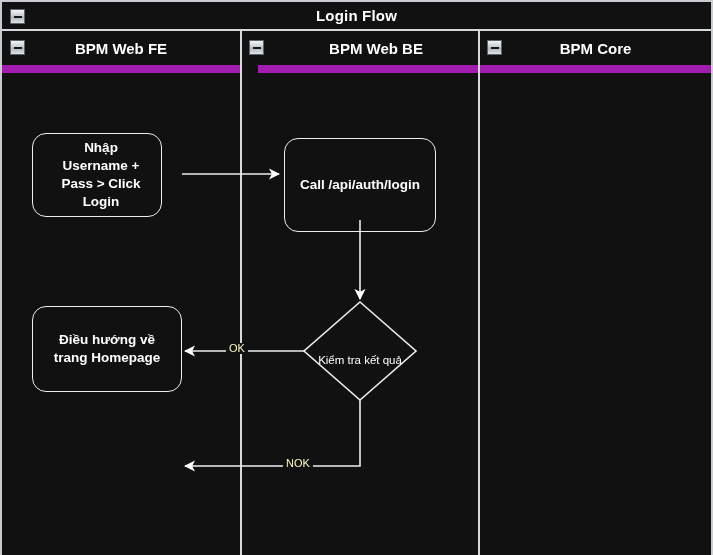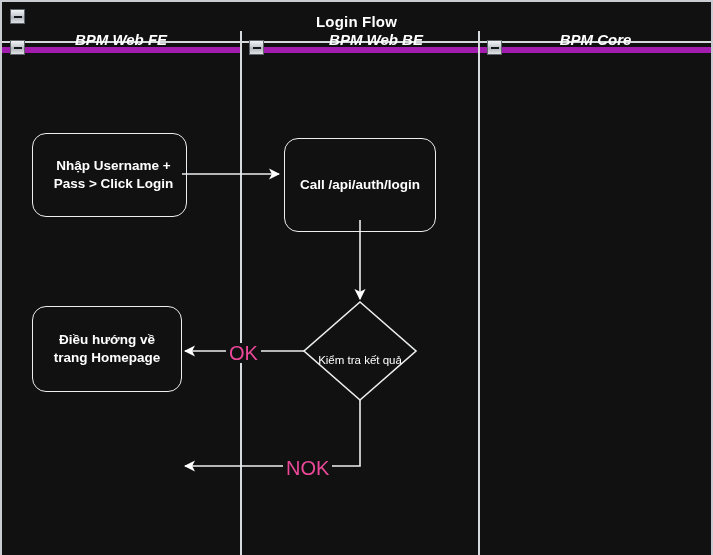--- a/index.html
+++ b/index.html
@@ -21,21 +21,21 @@
     border-top: 2px solid #c9cdd2;
     border-right: 2px solid #c9cdd2;
   }
 
   
   .pool-title {
     position: absolute;
     left: 0;
     top: 0;
     width: 709px;
-    height: 41px;
+    height: 29px;
     border-bottom: 2px solid #d7dadd;
     box-sizing: border-box;
     color: #ffffff;
     font-size: 15px;
     font-weight: bold;
     display: flex;
     align-items: center;
     justify-content: center;
     letter-spacing: 0.2px;
   }
@@ -57,30 +57,29 @@
     display: block;
     width: 8px;
     height: 2px;
     background: #14171a;
   }
 
   
   .lane-header {
     position: absolute;
     top: 29px;
-    height: 22px;
+    height: 42px;
     box-sizing: border-box;
-    border-bottom: 6px solid #a21caf;
+    border-bottom: 8px solid #a21caf;
     color: #ffffff;
     font-size: 15px;
     font-weight: bold;
     display: flex;
     align-items: center;
     justify-content: center;
-    font-style: italic;
   }
   .lane-divider {
     position: absolute;
     top: 29px;
     width: 2px;
     height: 524px;
     background: #d7dadd;
   }
 
   
@@ -103,22 +102,22 @@
   .svg-layer {
     position: absolute;
     left: 0;
     top: 0;
     width: 713px;
     height: 555px;
     pointer-events: none;
   }
   .edge-label {
     position: absolute;
-    color: #ec4899;
-    font-size: 20px;
+    color: #fef9c3;
+    font-size: 11px;
     font-weight: normal;
     background: #111111;
     padding: 0 3px;
     line-height: 1;
   }
   .diamond-label {
     position: absolute;
     color: #ffffff;
     font-size: 11.5px;
     font-weight: normal;
@@ -165,21 +164,21 @@
 
     <path d="M 358 218 L 358 297" stroke="#eceef0" stroke-width="1.6" fill="none" marker-end="url(#arrow)"></path>
 
     <path d="M 358 300 L 414 349 L 358 398 L 302 349 Z" stroke="#eceef0" stroke-width="1.6" fill="none"></path>
 
     <path d="M 302 349 L 183 349" stroke="#eceef0" stroke-width="1.6" fill="none" marker-end="url(#arrow)"></path>
 
     <path d="M 358 398 L 358 464 L 183 464" stroke="#eceef0" stroke-width="1.6" fill="none" marker-end="url(#arrow)"></path>
   </svg>
 
-  <div class="node" style="left:30px; top:131px; width:155px; height:84px;padding-left:18px;">Nhập Username + Pass &gt; Click Login</div>
+  <div class="node" style="left:30px; top:131px; width:130px; height:84px;padding-left:18px;">Nhập Username + Pass &gt; Click Login</div>
 
   <div class="node" style="left:282px; top:124px; width:152px; height:94px;margin-top:12px;">Call /api/auth/login</div>
 
   <div class="diamond-label" style="left:302px; top:352px; width:112px;">Kiểm tra kết quả</div>
 
   <div class="node" style="left:30px; top:304px; width:150px; height:86px;">Điều hướng về trang Homepage</div>
 
 
   <div class="edge-label" style="left:224px; top:341px;">OK</div>
 

